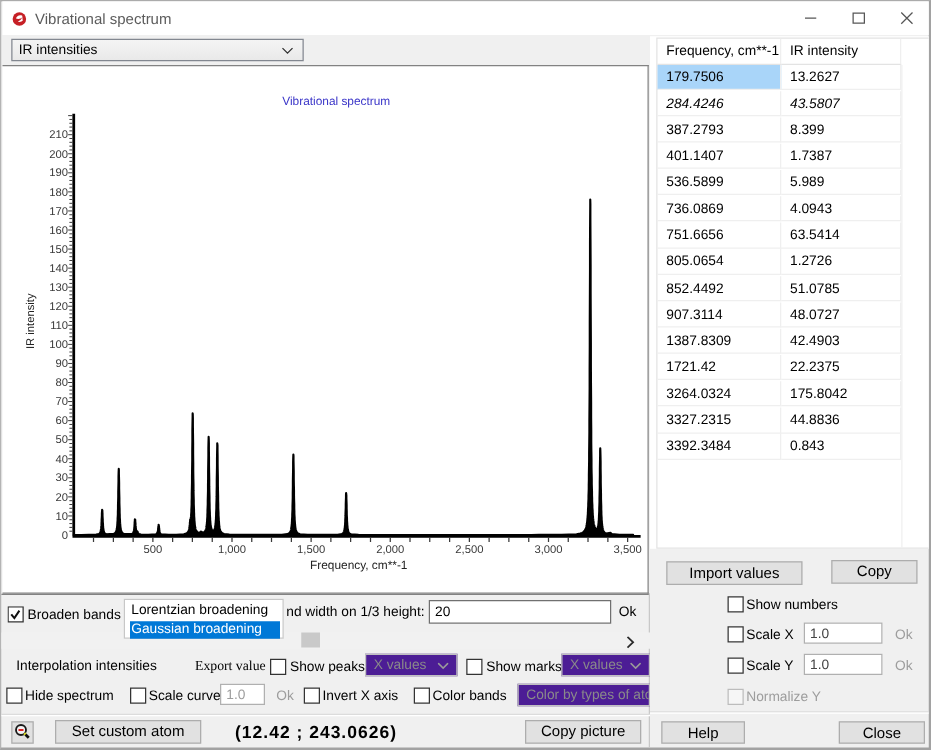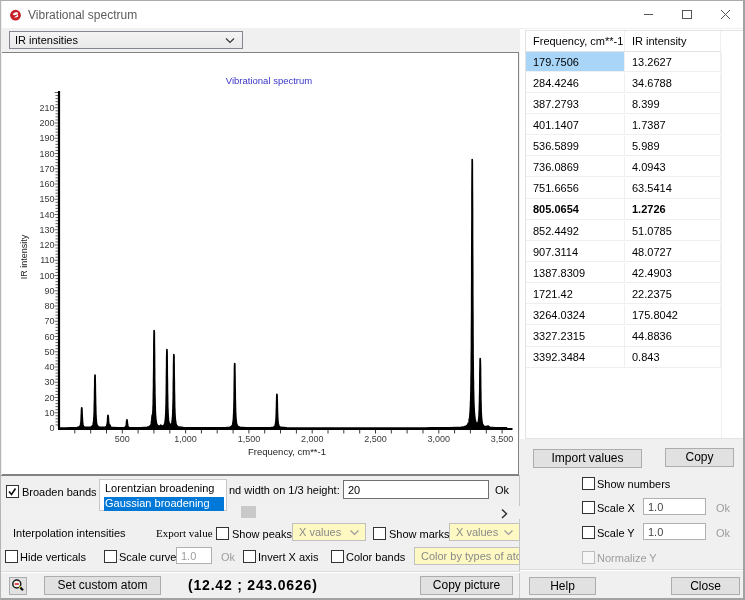--- a/index.html
+++ b/index.html
@@ -28,21 +28,21 @@
 #thead { position:absolute; left:0; top:0; width:217px; height:21.5px; }
 #thead .c1, #thead .c2 { border-bottom:1px solid #e3e3e3; height:20.5px; line-height:20.5px;
   white-space:nowrap; overflow:hidden; }
 
 .btn { position:absolute; background:#e1e1e1; border:1px solid #adadad; font-size:12px;
   color:#000; text-align:center; font-family:"Liberation Sans",sans-serif; }
 .cb { position:absolute; width:13px; height:13px; background:#fff; border:1px solid #333; }
 .cb.dis { border:1px solid #bcbcbc; }
 .lbl { position:absolute; font-size:11px; color:#000; white-space:nowrap; }
 .lbl.dis { color:#9d9d9d; }
-.combod { position:absolute; background:#fef9c3; border:1px solid #c0c0c0; font-size:11px;
+.combod { position:absolute; background:#4c1d95; border:1px solid #c0c0c0; font-size:11px;
   color:#8a8a8a; padding:2px 0 0 6px; height:18px; overflow:hidden; white-space:nowrap; }
 .inp { position:absolute; background:#fff; border:1px solid #b0b0b0; font-size:11px;
   padding:2px 0 0 4px; height:17px; }
 </style></head>
 <body>
 <div id="win">
   <div id="titlebar"></div>
   <svg class="abs" style="left:0;top:0;" width="745" height="29">
     <circle cx="14.5" cy="14.2" r="5.4" fill="#c62026"></circle>
     <path d="M16.8,11.6 c-2.2,-1 -4.6,0.2 -5,2.2 c1.8,0.8 4,0.2 5,-1 c-0.6,1.8 -2,2.8 -3.6,3.4 c1.4,0.6 3,0.3 4,-0.6" fill="#fff"></path>
@@ -100,23 +100,23 @@
   <div style="position:absolute;left:519px;top:28px;width:224px;height:410px;background:#fff;"></div>
   <div id="tablewrap">
     <div id="thead">
         <div class="c1">Frequency, cm**-1</div>
         <div class="c2">IR intensity</div>
       </div>
 <div class="trow" style="top:20.5px;">
         <div class="c1" style="background:#a9d5f9;">179.7506</div>
         <div class="c2">13.2627</div>
       </div>
-<div class="trow" style="top:41.6px;">
+<div class="trow" style="top:41.6px;font-style:italic;">
         <div class="c1">284.4246</div>
-        <div class="c2">34.6788</div>
+        <div class="c2">43.5807</div>
       </div>
 <div class="trow" style="top:62.8px;">
         <div class="c1">387.2793</div>
         <div class="c2">8.399</div>
       </div>
 <div class="trow" style="top:83.9px;">
         <div class="c1">401.1407</div>
         <div class="c2">1.7387</div>
       </div>
 <div class="trow" style="top:105.0px;">
@@ -124,21 +124,21 @@
         <div class="c2">5.989</div>
       </div>
 <div class="trow" style="top:126.1px;">
         <div class="c1">736.0869</div>
         <div class="c2">4.0943</div>
       </div>
 <div class="trow" style="top:147.3px;">
         <div class="c1">751.6656</div>
         <div class="c2">63.5414</div>
       </div>
-<div class="trow" style="top:168.4px;font-weight:bold;">
+<div class="trow" style="top:168.4px;">
         <div class="c1">805.0654</div>
         <div class="c2">1.2726</div>
       </div>
 <div class="trow" style="top:189.5px;">
         <div class="c1">852.4492</div>
         <div class="c2">51.0785</div>
       </div>
 <div class="trow" style="top:210.7px;">
         <div class="c1">907.3114</div>
         <div class="c2">48.0727</div>
@@ -220,21 +220,21 @@
   </div>
   <div class="cb" style="left:372px;top:526px;"></div>
   <div class="lbl" style="left:388px;top:527px;">Show marks</div>
   <div class="combod" style="left:448px;top:522px;width:71px;">X values
     <svg class="abs" style="right:6px;top:6px;" width="9" height="6">
         <path d="M0.5,0.5 l4,4 4,-4" stroke="#9a9a9a" stroke-width="1.2" fill="none"></path>
       </svg>
   </div>
 
   <div class="cb" style="left:4px;top:549px;"></div>
-  <div class="lbl" style="left:19px;top:550px;">Hide verticals</div>
+  <div class="lbl" style="left:19px;top:550px;">Hide spectrum</div>
   <div class="cb" style="left:103px;top:549px;"></div>
   <div class="lbl" style="left:118px;top:550px;">Scale curve</div>
   <div class="inp" style="left:175px;top:546px;width:36px;color:#9d9d9d;">1.0</div>
   <div class="lbl dis" style="left:220px;top:550px;">Ok</div>
   <div class="cb" style="left:242px;top:549px;"></div>
   <div class="lbl" style="left:257px;top:550px;">Invert X axis</div>
   <div class="cb" style="left:330px;top:549px;"></div>
   <div class="lbl" style="left:345px;top:550px;">Color bands</div>
   <div class="combod" style="left:413px;top:546px;width:106px;">Color by types of atom</div>
 

